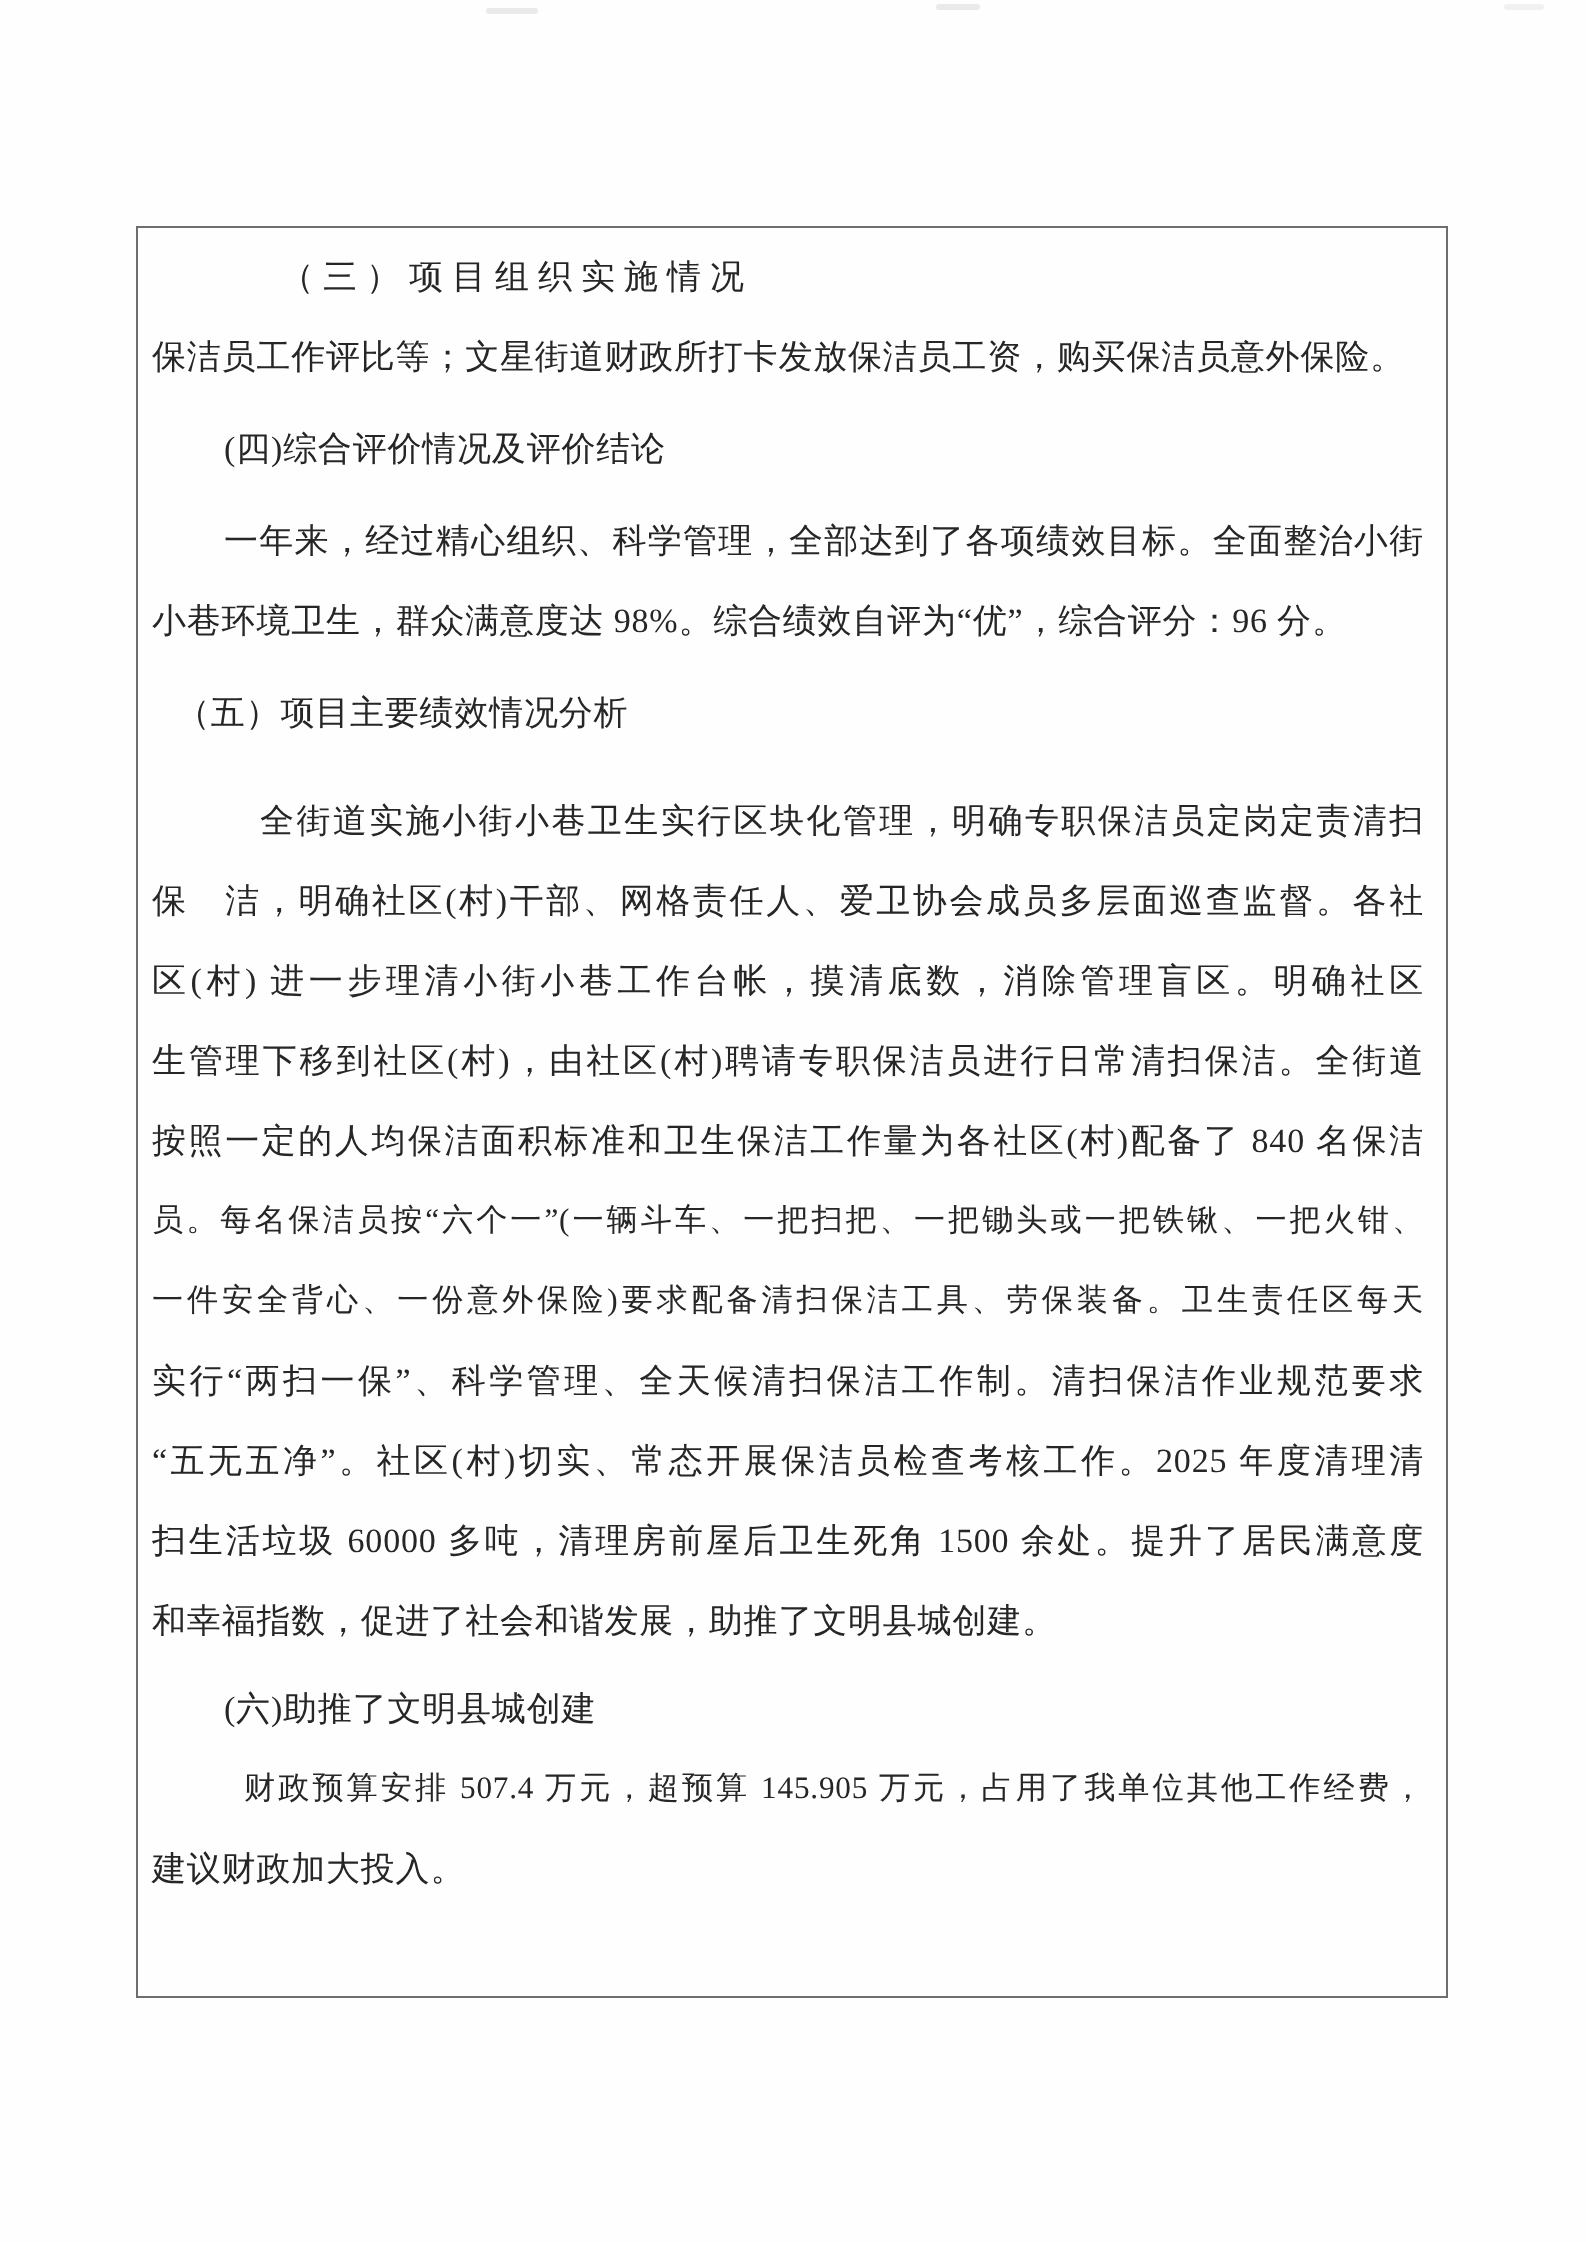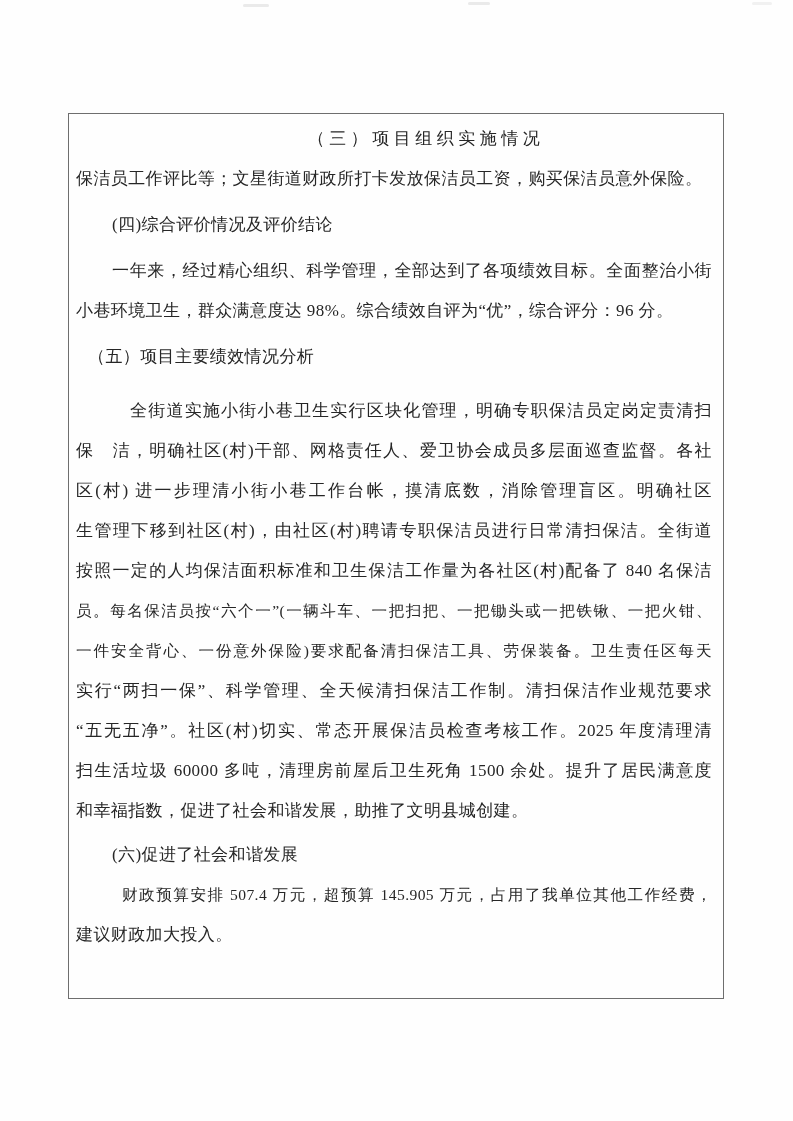--- a/index.html
+++ b/index.html
@@ -37,21 +37,21 @@
   }
   .line {
     font-size: 17px;
     line-height: 40px;
     letter-spacing: 0.4px;
     white-space: pre-wrap;
   }
   .j { text-align: justify; text-align-last: justify; }
   .cram { font-size: 15.6px; }
   .hd-sp { letter-spacing: 4.5px; }
-  .ind-h  { padding-left: 64px; text-align: center; }
+  .ind-h  { padding-left: 64px; }
   .ind-05 { padding-left: 12px; }
   .ind-2  { padding-left: 36px; }
   .ind-25 { padding-left: 46px; }
   .ind-3  { padding-left: 54px; }
   .mt-sm  { margin-top: 6px; }
   .mt-md  { margin-top: 14px; }
   .mt-xs  { margin-top: 4px; }
 </style>
 </head>
 <body>
@@ -77,18 +77,18 @@
     <div class="line j">区(村) 进一步理清小街小巷工作台帐，摸清底数，消除管理盲区。明确社区</div>
     <div class="line j">生管理下移到社区(村)，由社区(村)聘请专职保洁员进行日常清扫保洁。全街道</div>
     <div class="line j">按照一定的人均保洁面积标准和卫生保洁工作量为各社区(村)配备了 840 名保洁</div>
     <div class="line j cram">员。每名保洁员按“六个一”(一辆斗车、一把扫把、一把锄头或一把铁锹、一把火钳、</div>
     <div class="line j cram">一件安全背心、一份意外保险)要求配备清扫保洁工具、劳保装备。卫生责任区每天</div>
     <div class="line j">实行“两扫一保”、科学管理、全天候清扫保洁工作制。清扫保洁作业规范要求</div>
     <div class="line j">“五无五净”。社区(村)切实、常态开展保洁员检查考核工作。2025 年度清理清</div>
     <div class="line j">扫生活垃圾 60000 多吨，清理房前屋后卫生死角 1500 余处。提升了居民满意度</div>
     <div class="line">和幸福指数，促进了社会和谐发展，助推了文明县城创建。</div>
 
-    <div class="line ind-2 mt-xs">(六)促进了社会和谐发展</div>
+    <div class="line ind-2 mt-xs">(六)助推了文明县城创建</div>
     <div class="line ind-25 j cram">财政预算安排 507.4 万元，超预算 145.905 万元，占用了我单位其他工作经费，</div>
     <div class="line">建议财政加大投入。</div>
 
   </div>
 </div>
 
 </body></html>

